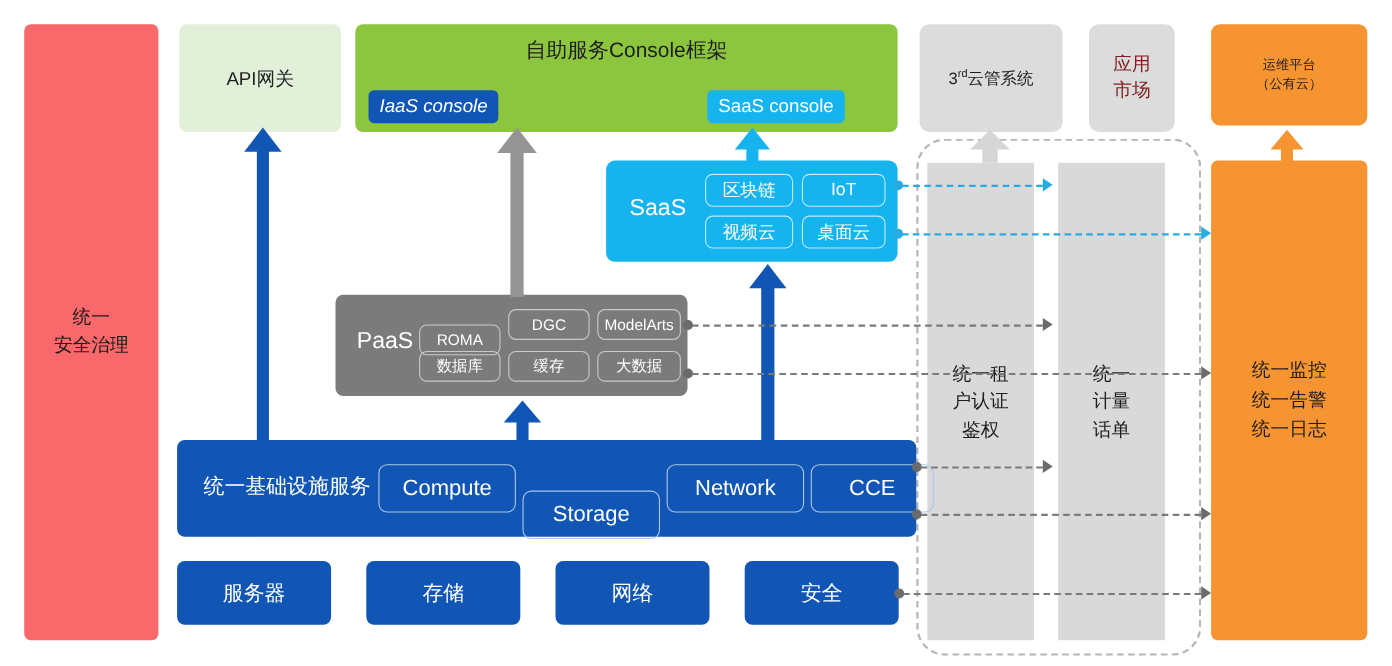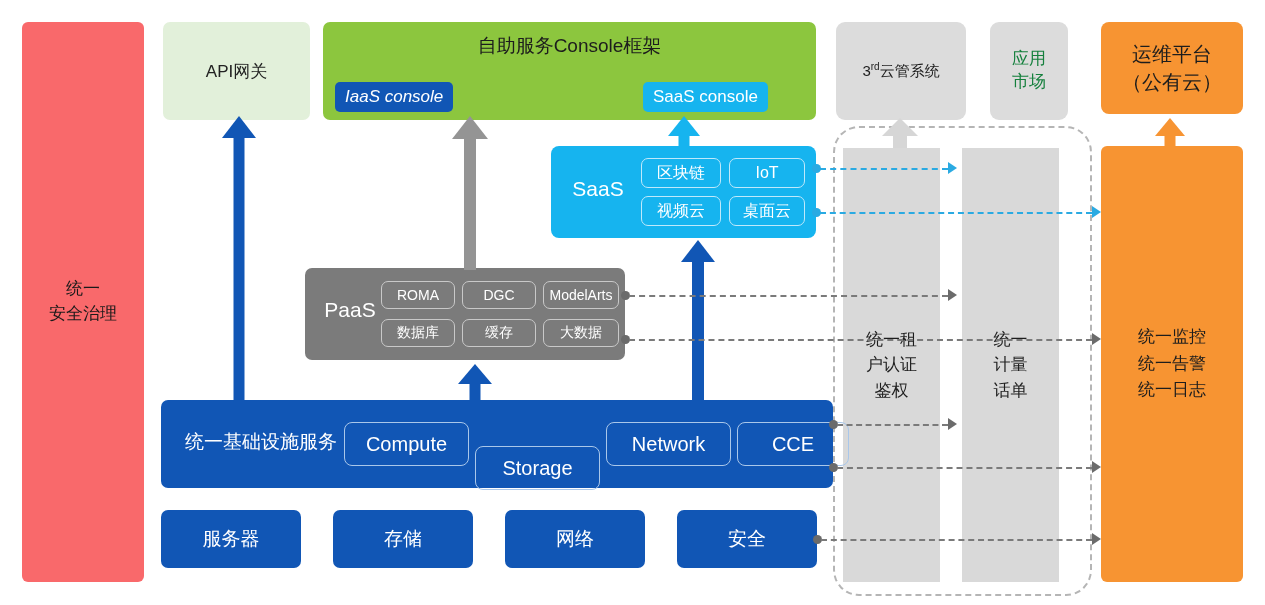--- a/index.html
+++ b/index.html
@@ -49,27 +49,27 @@
   .chip-saas{left:320px;background:#16b4ef;}
 
   
   .third{
     left:836px;top:22px;width:130px;height:98px;
     background:#dcdcdc;border-radius:9px;color:#1d1d1d;font-size:15px;
   }
   .third sup{font-size:10px;vertical-align:super;}
   .market{
     left:990px;top:22px;width:78px;height:98px;
-    background:#dcdcdc;border-radius:9px;color:#15803d;font-size:17px;line-height:1.35;
+    background:#dcdcdc;border-radius:9px;color:#7f1d1d;font-size:17px;line-height:1.35;
   }
 
   
   .ops-top{
     left:1101px;top:22px;width:142px;height:92px;
-    background:#f79432;border-radius:8px;color:#1d1d1d;font-size:20px;line-height:1.4;
+    background:#f79432;border-radius:8px;color:#1d1d1d;font-size:12px;line-height:1.4;
   }
   .ops-main{
     left:1101px;top:146px;width:142px;height:436px;
     background:#f79432;border-radius:6px;color:#1d1d1d;font-size:17px;line-height:1.55;
   }
 
   
   .dash-wrap{
     position:absolute;left:833px;top:126px;width:255px;height:466px;
     border:2px dashed #b5b5b5;border-radius:26px;
@@ -113,21 +113,21 @@
   }
   .paas-label{
     position:absolute;left:10px;top:30px;width:70px;
     color:#fff;font-size:21px;text-align:center;
   }
   .paas-chip{
     position:absolute;height:26px;border:1.6px solid #c9c9c9;border-radius:7px;
     display:flex;align-items:center;justify-content:center;
     color:#fff;font-size:14px;white-space:nowrap;
   }
-  .pc0{left:76px;top:13px;width:72px;}
+  .pc0{left:76px;top:27px;width:72px;}
   .pc1{left:157px;top:13px;width:72px;}
   .pc2{left:238px;top:13px;width:74px;}
   .pc3{left:76px;top:51px;width:72px;}
   .pc4{left:157px;top:51px;width:72px;}
   .pc5{left:238px;top:51px;width:74px;}
 
   
   .infra{
     left:161px;top:400px;width:672px;height:88px;
     background:#1156b5;border-radius:7px;display:block;

